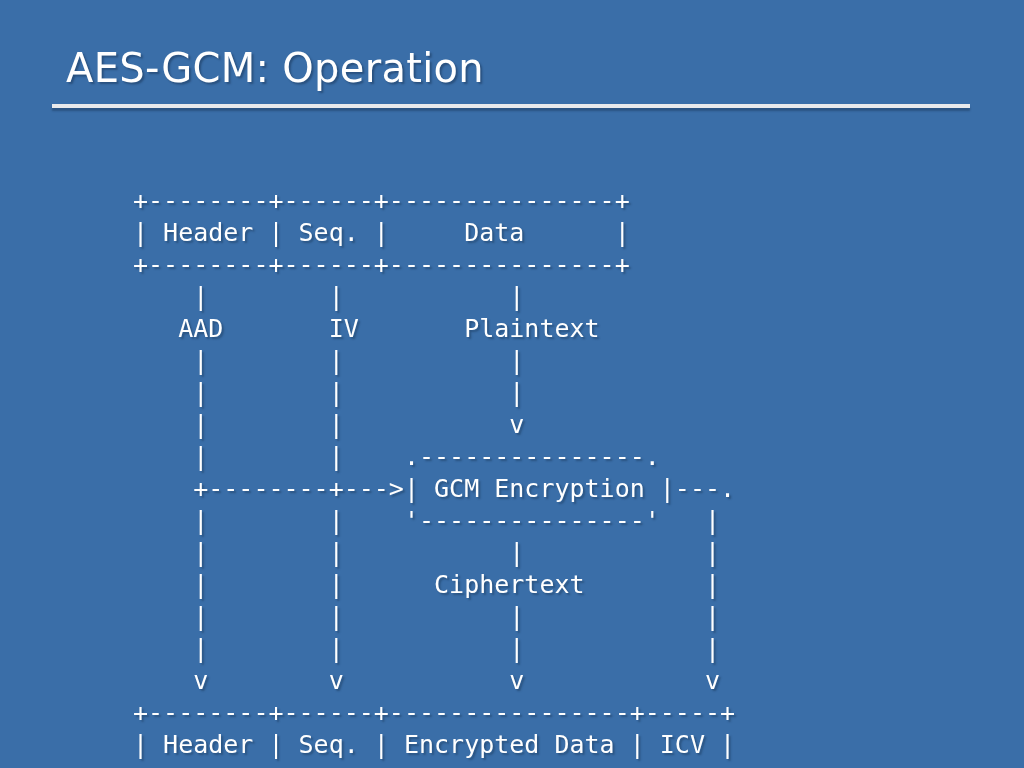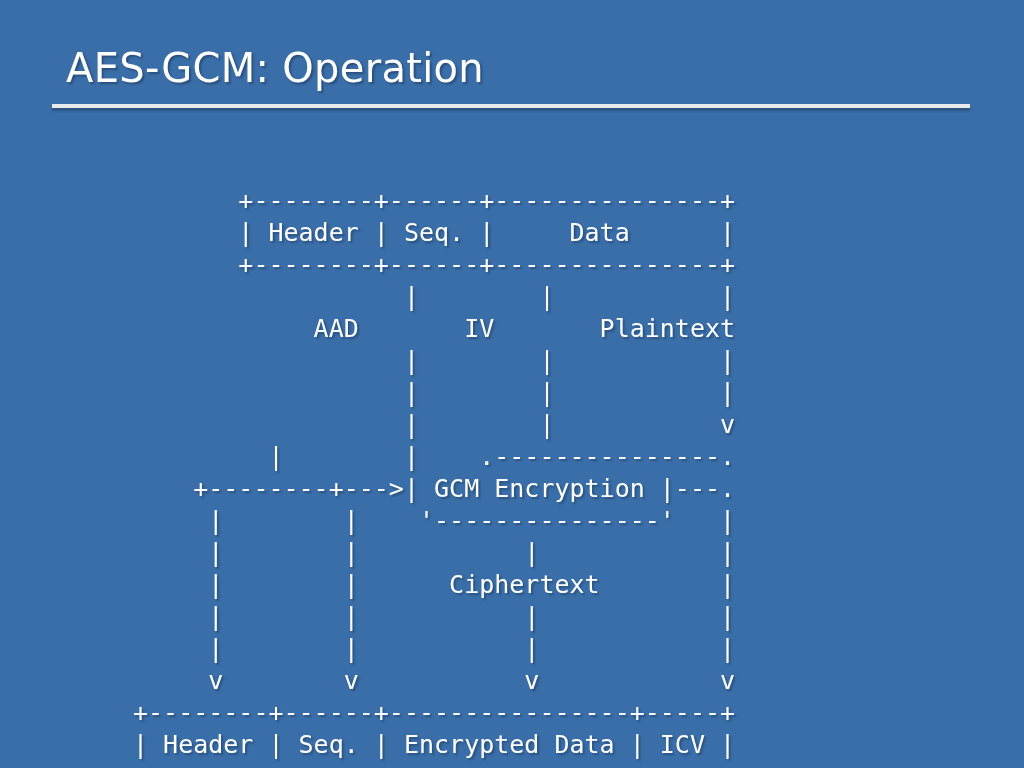--- a/index.html
+++ b/index.html
@@ -72,21 +72,21 @@
     display: block;
     height: 32px;
     white-space: pre;
   }
   
   #diagram .row.label { }
 </style>
 </head>
 <body style="background: rgb(58, 110, 168);">
 
-<div id="slide" style="background: rgb(58, 110, 168); text-align: right;">
+<div id="slide" style="background: rgb(58, 110, 168);">
 
   <div id="title-block">
     <div id="slide-title" style="color: rgb(255, 255, 255);">AES-GCM: Operation</div>
     <div id="title-rule" style="background: rgb(233, 234, 236);"></div>
   </div>
 
   <pre id="diagram" style="color: rgb(255, 255, 255);"><span class="row">+--------+------+---------------+</span><span class="row label">| Header | Seq. |     Data      |</span><span class="row">+--------+------+---------------+</span><span class="row">    |        |           |</span><span class="row label">   AAD       IV       Plaintext</span><span class="row">    |        |           |</span><span class="row">    |        |           |</span><span class="row">    |        |           v</span><span class="row">    |        |    .---------------.</span><span class="row label">    +--------+---&gt;| GCM Encryption |---.</span><span class="row">    |        |    '---------------'   |</span><span class="row">    |        |           |            |</span><span class="row label">    |        |      Ciphertext        |</span><span class="row">    |        |           |            |</span><span class="row">    |        |           |            |</span><span class="row">    v        v           v            v</span><span class="row">+--------+------+----------------+-----+</span><span class="row label">| Header | Seq. | Encrypted Data | ICV |</span><span class="row">+--------+------+----------------+-----+</span></pre>
 
 </div>
 

